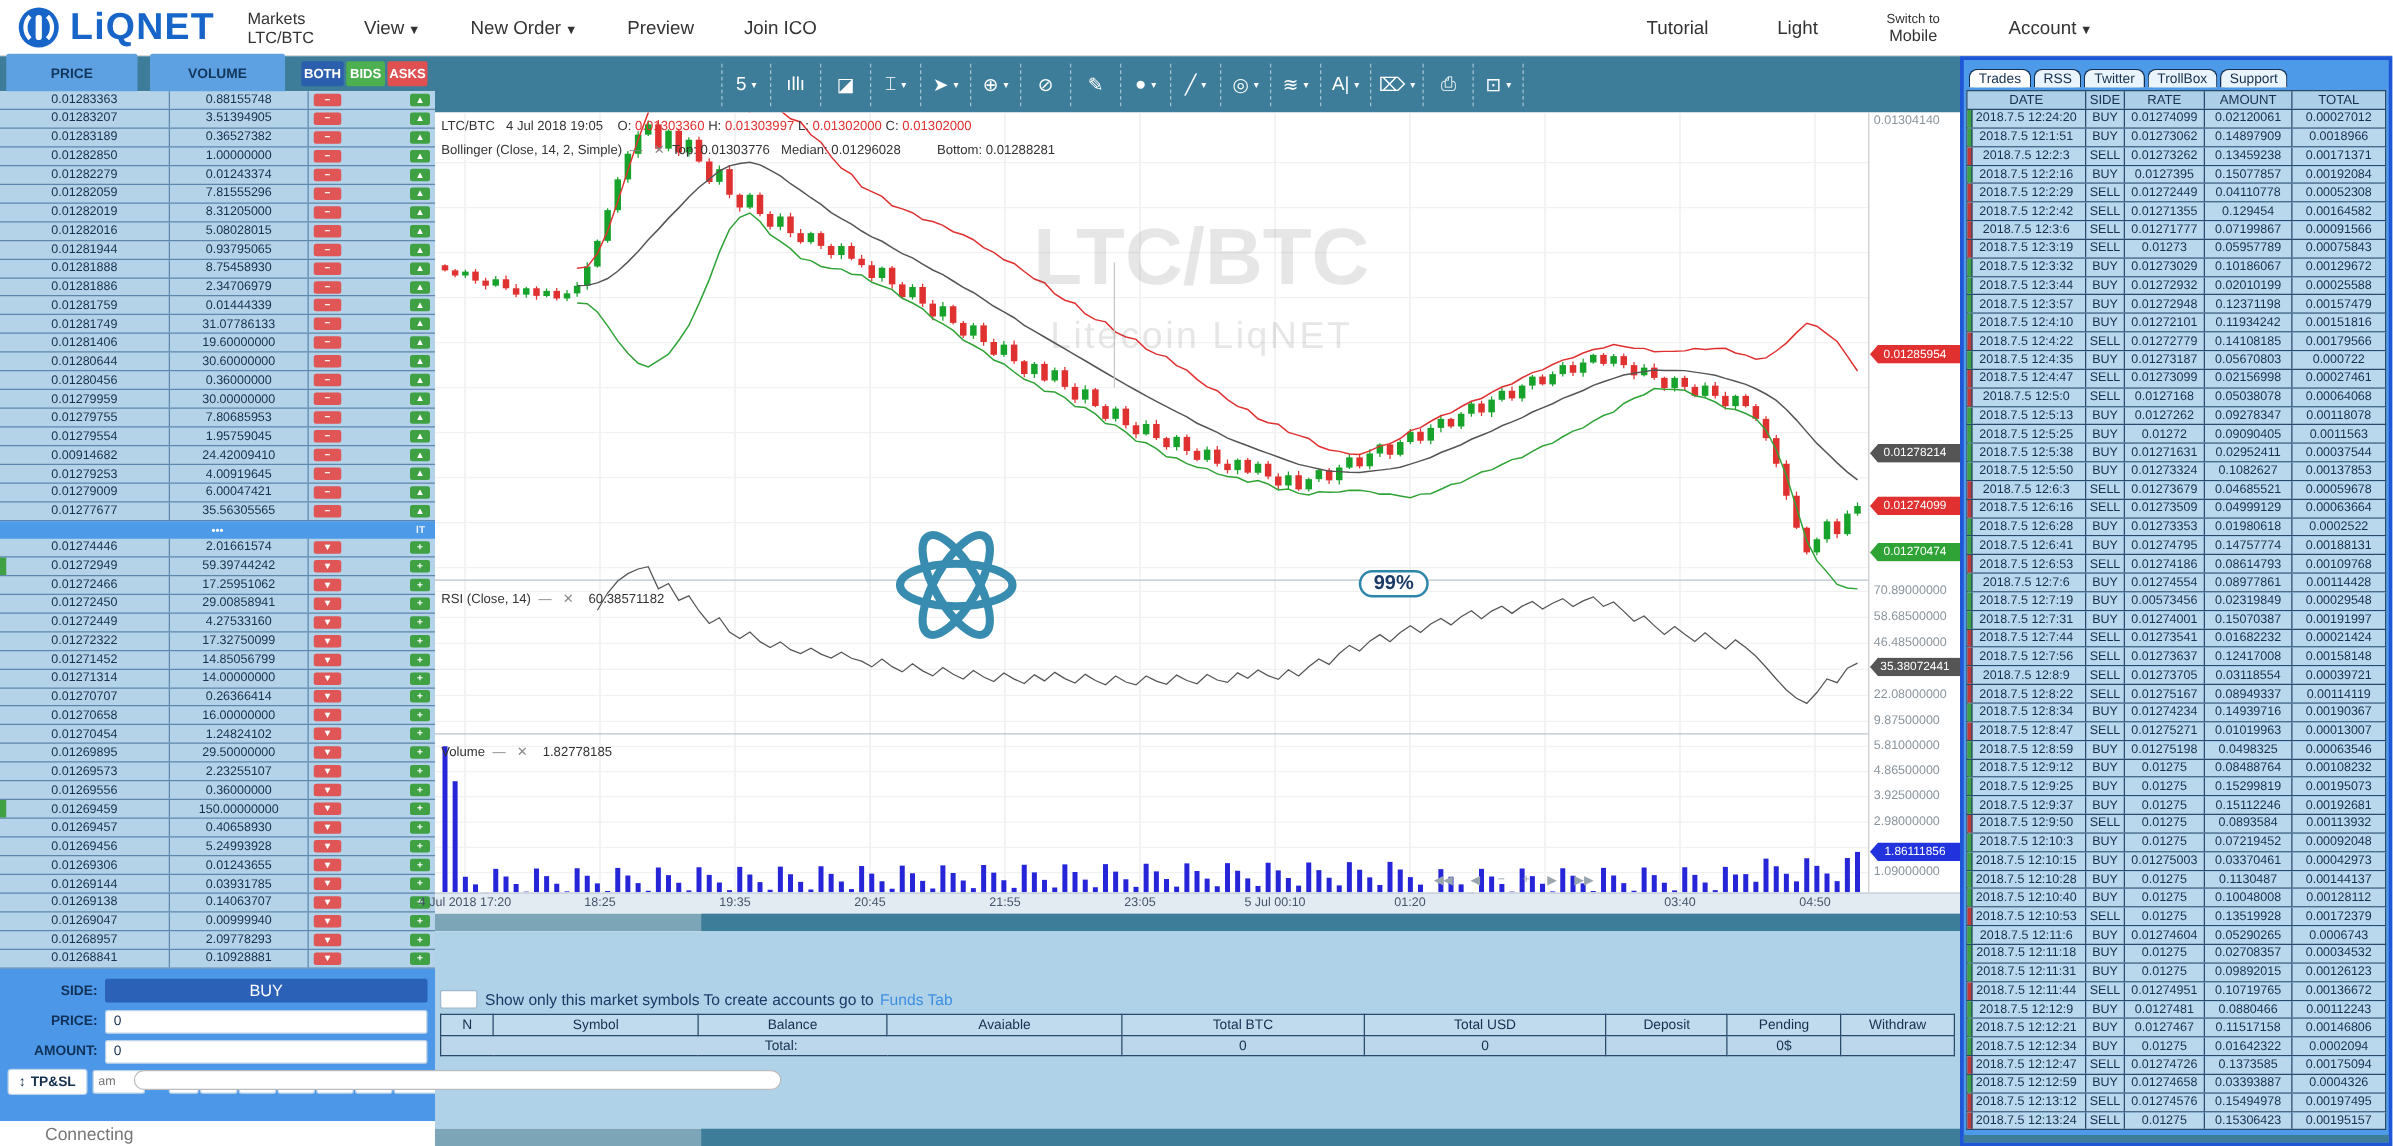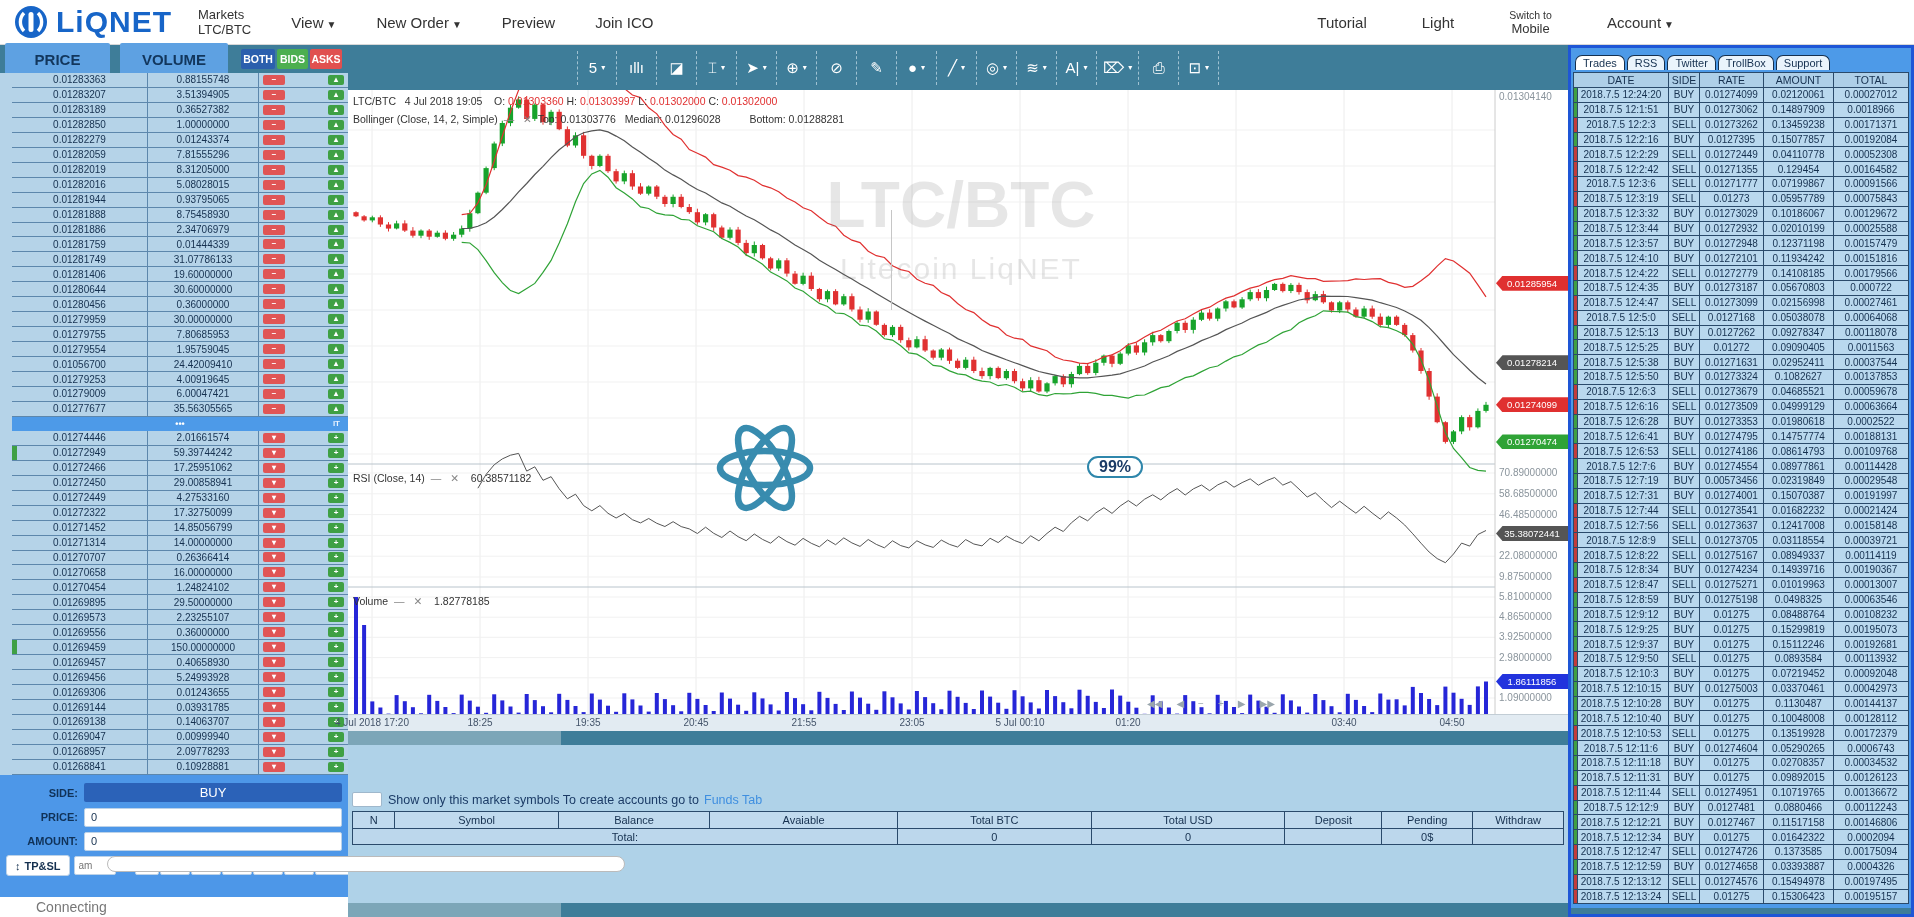--- a/index.html
+++ b/index.html
@@ -16,26 +16,26 @@
   .nav-item { margin-left:40px; font-size:15px; color:#333; cursor:pointer; white-space:nowrap; }
   .caret { font-size:10px; color:#333; margin-left:3px; }
   #header-right { margin-left:auto; display:flex; align-items:center; padding-right:240px; }
   #header-right .nav-item { margin-left:55px; }
   .two-line { font-size:11.5px; text-align:center; line-height:13px; }
 
   
   #left-panel { position:absolute; left:0; top:45px; width:348px; height:872px; }
   #ob-head { position:absolute; left:0; top:0; width:348px; height:28px; background:#3e7d99;
     display:flex; align-items:center; }
-  .ob-head-cell { background:#5ea1e2; color:#12365c; font-weight:bold; font-size:15px;
+  .ob-head-cell { background:#5ea1e2; color:#12365c; font-weight:bold; font-size:11px;
     height:33px; display:flex; align-items:center; justify-content:center; border-radius:2px; }
   .ob-filter { height:20px; display:flex; align-items:center; justify-content:center;
     color:#fff; font-size:10.5px; font-weight:bold; border-radius:2px; cursor:pointer; }
   #ob-rows { position:absolute; left:0; top:28px; width:348px; height:702px;
-    display:flex; flex-direction:column; background:#b5d3e8;padding-left:12px; }
+    display:flex; flex-direction:column; background:#b5d3e8; }
   .ob-row { flex:1 0 0; display:flex; align-items:center; border-bottom:1px solid #5d87ac;
     font-size:10px; color:#15304f; position:relative; }
   .ob-mark { position:absolute; left:0; top:0; bottom:0; width:5px; background:#3fa044; }
   .ob-price { width:135px; text-align:center; }
   .ob-vol { width:112px; text-align:center; border-left:1px solid #5d87ac; border-right:1px solid #5d87ac; height:100%; display:flex; align-items:center; justify-content:center; }
   .ob-btn-red { width:22px; height:10px; background:#e05555; border-radius:2px; color:#fff;
     font-size:8px; line-height:9px; text-align:center; margin-left:4px; cursor:pointer; font-weight:bold; }
   .ob-spacer { flex:1; }
   .ob-btn-green { width:16px; height:10px; background:#3fa044; border-radius:2px; color:#fff;
     font-size:8px; line-height:10px; text-align:center; margin-right:4px; cursor:pointer; font-weight:bold; }
@@ -317,21 +317,21 @@
           <div class="ob-btn-green">▴</div>
         </div>
         <div class="ob-row">
           <div class="ob-price">0.01279554</div>
           <div class="ob-vol">1.95759045</div>
           <div class="ob-btn-red">−</div>
           <div class="ob-spacer"></div>
           <div class="ob-btn-green">▴</div>
         </div>
         <div class="ob-row">
-          <div class="ob-price">0.01056700</div>
+          <div class="ob-price">0.00914682</div>
           <div class="ob-vol">24.42009410</div>
           <div class="ob-btn-red">−</div>
           <div class="ob-spacer"></div>
           <div class="ob-btn-green">▴</div>
         </div>
         <div class="ob-row">
           <div class="ob-price">0.01279253</div>
           <div class="ob-vol">4.00919645</div>
           <div class="ob-btn-red">−</div>
           <div class="ob-spacer"></div>

